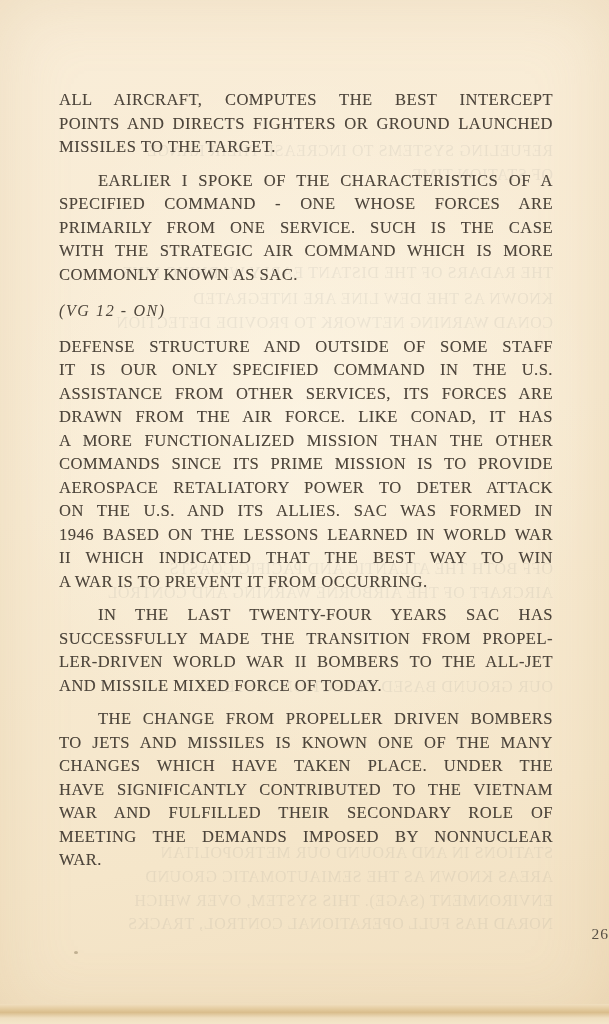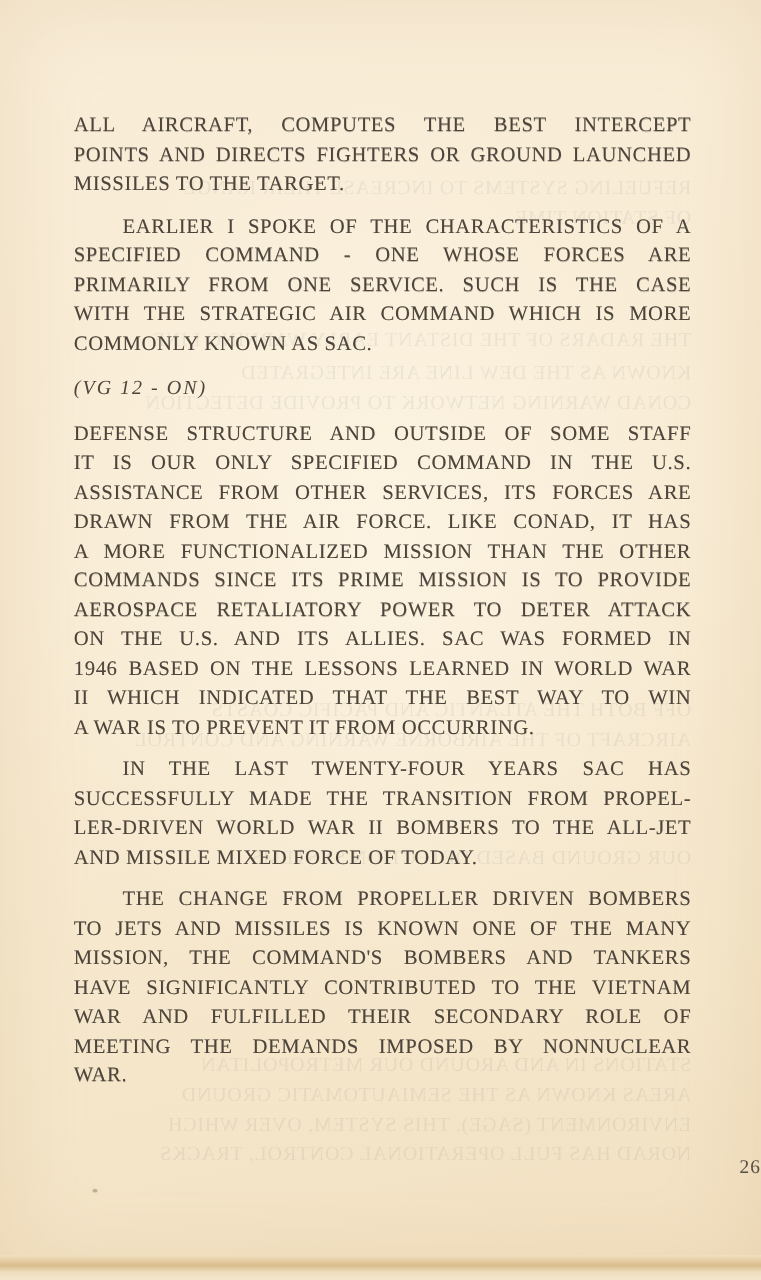--- a/index.html
+++ b/index.html
@@ -156,21 +156,21 @@
       </div>
       <div class="para body indent">
         <div class="line">IN THE LAST TWENTY-FOUR YEARS SAC HAS</div>
         <div class="line">SUCCESSFULLY MADE THE TRANSITION FROM PROPEL-</div>
         <div class="line">LER-DRIVEN WORLD WAR II BOMBERS TO THE ALL-JET</div>
         <div class="line end">AND MISSILE MIXED FORCE OF TODAY.</div>
       </div>
       <div class="para body indent">
         <div class="line">THE CHANGE FROM PROPELLER DRIVEN BOMBERS</div>
         <div class="line">TO JETS AND MISSILES IS KNOWN ONE OF THE MANY</div>
-        <div class="line">MISSION, THE COMMAND'S BOMBERS AND TANKERS</div>
+        <div class="line">CHANGES WHICH HAVE TAKEN PLACE. UNDER THE</div>
         <div class="line">HAVE SIGNIFICANTLY CONTRIBUTED TO THE VIETNAM</div>
         <div class="line">WAR AND FULFILLED THEIR SECONDARY ROLE OF</div>
         <div class="line">MEETING THE DEMANDS IMPOSED BY NONNUCLEAR</div>
         <div class="line end">WAR.</div>
       </div>
     </div>
   <div class="page-number">26</div>
   <div class="speck"></div>
   <div class="bottom-edge"></div>
 </div>

